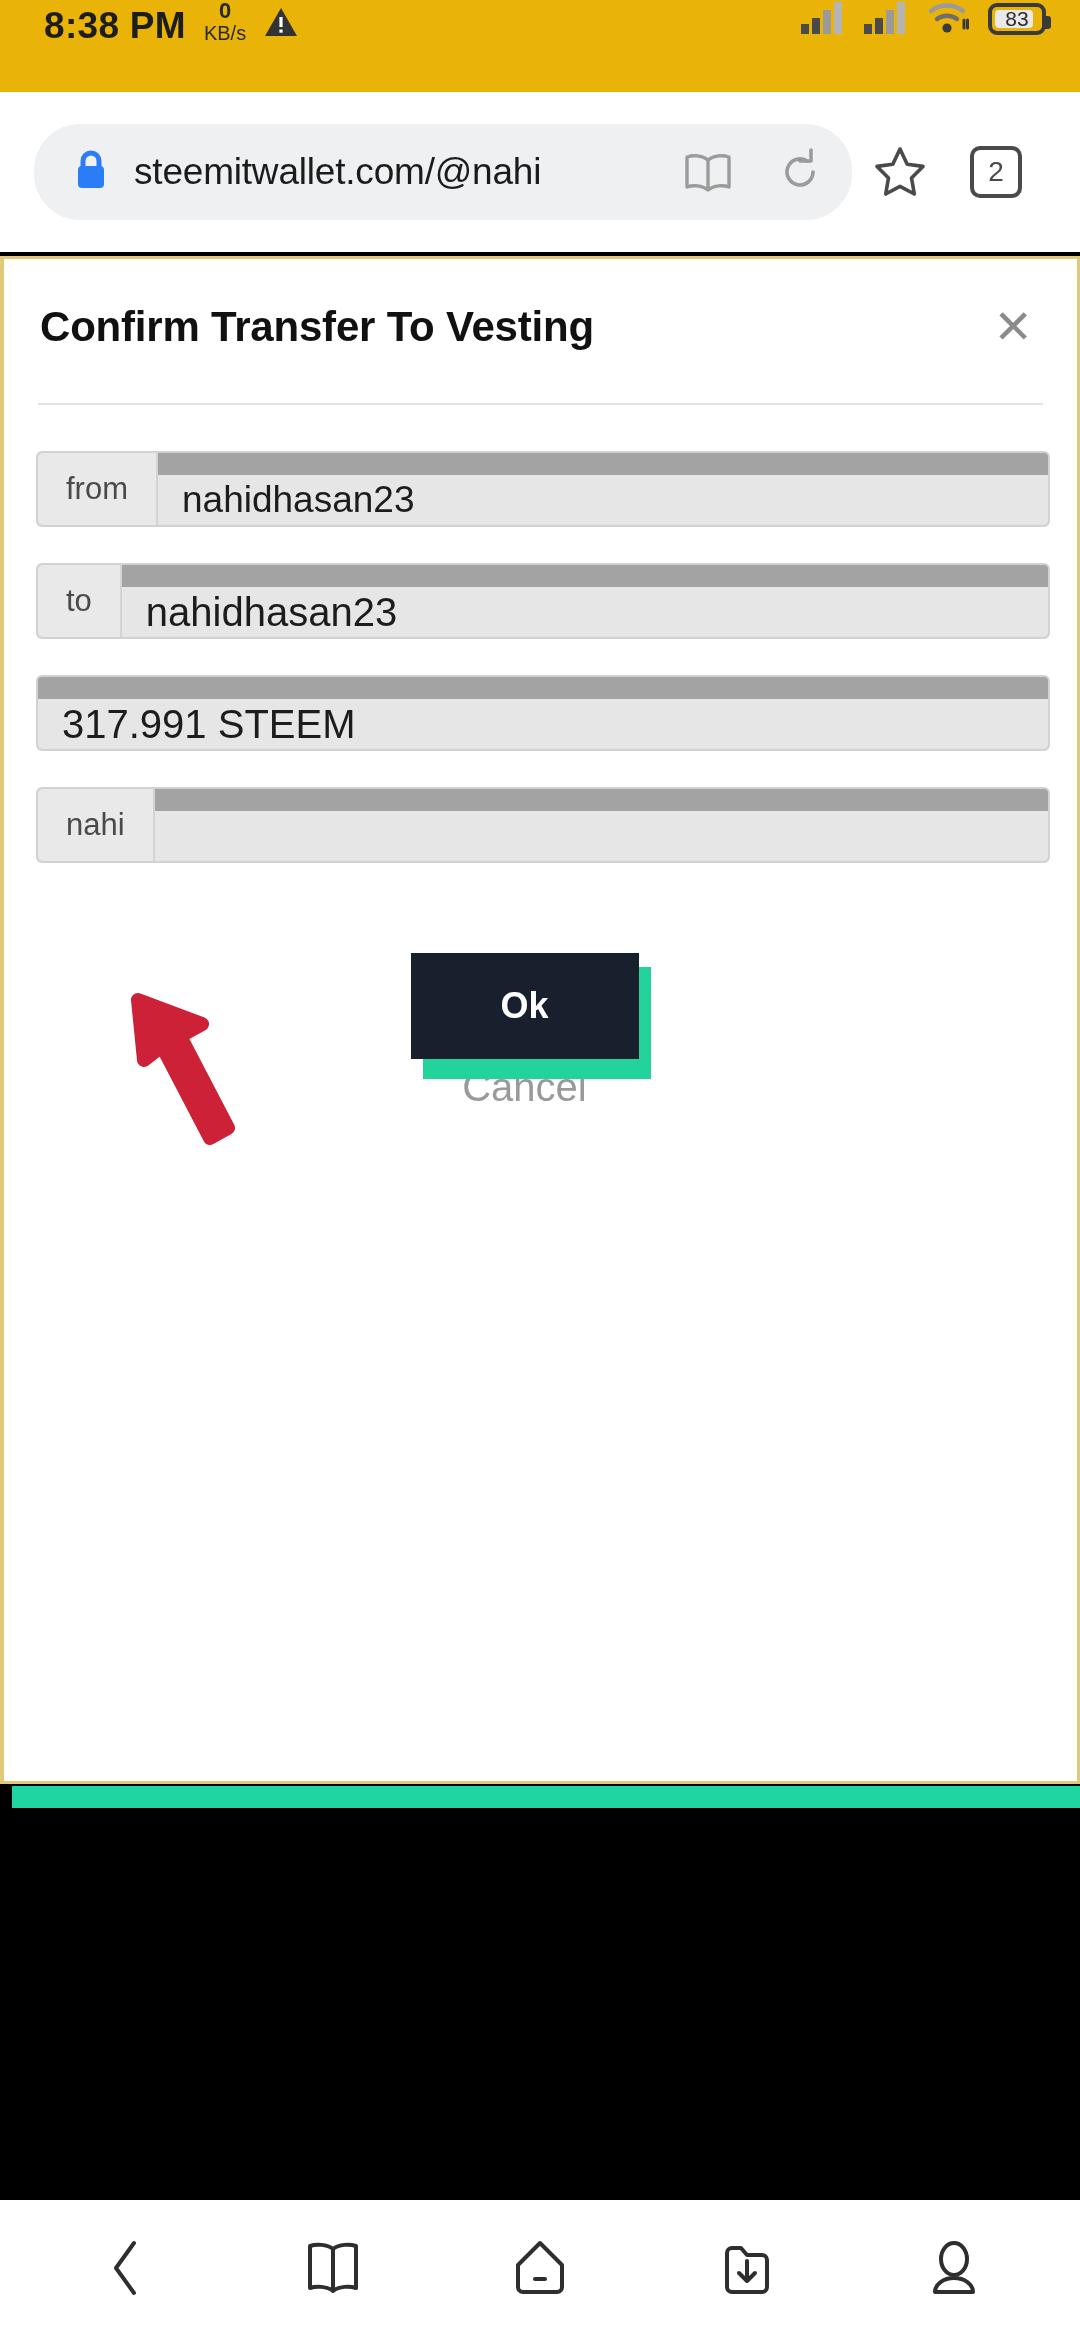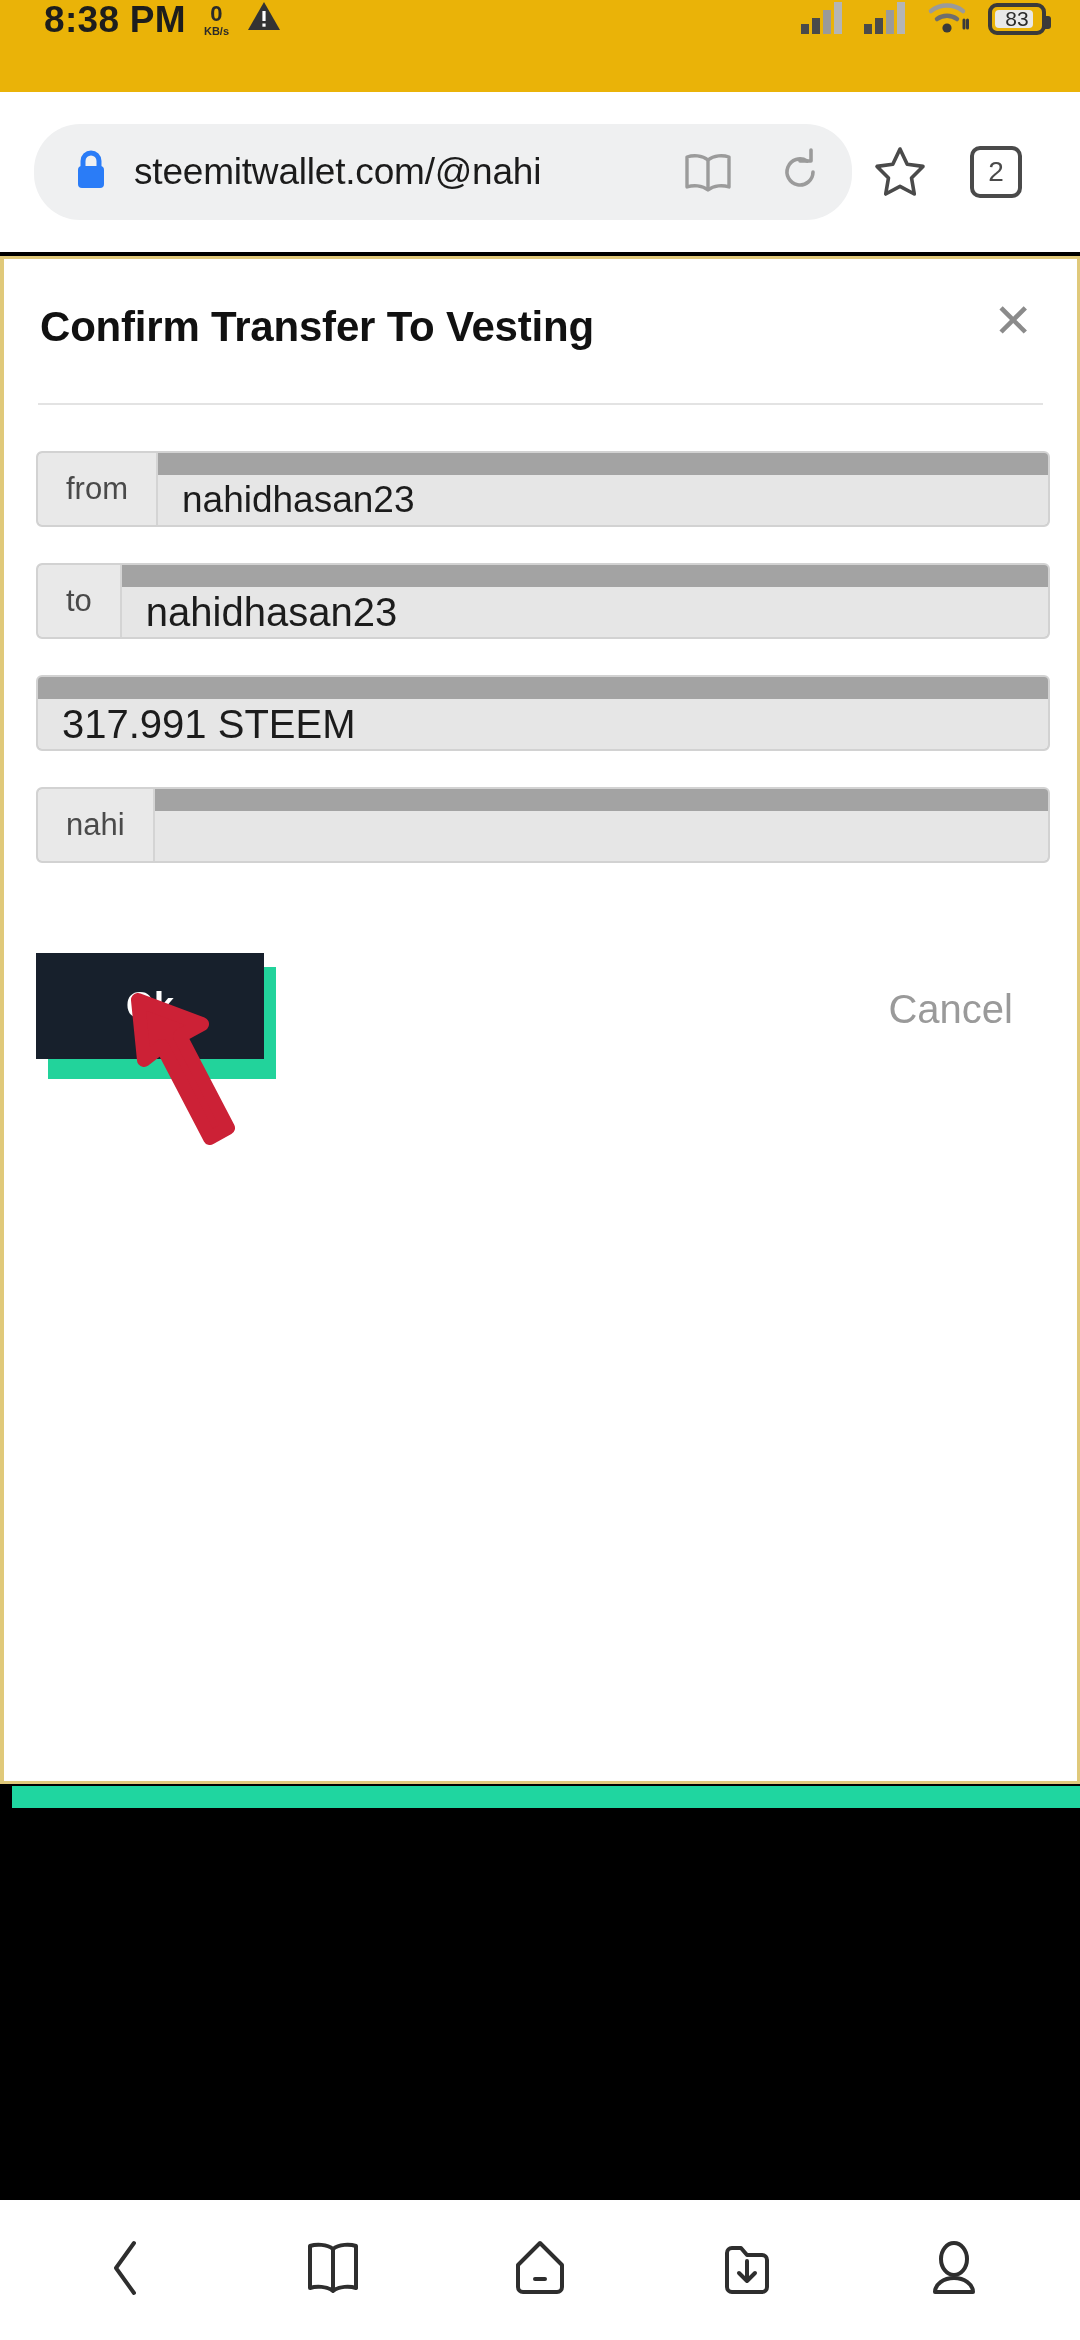--- a/index.html
+++ b/index.html
@@ -14,21 +14,21 @@
   
   .statusbar {
     position: absolute; top: 0; left: 0; width: 1080px; height: 92px;
     display: flex; align-items: flex-start; justify-content: space-between;
     padding: 0 34px 0 44px; background: #eab308;
   }
   .sb-left { display: flex; align-items: flex-end; gap: 18px; }
   .sb-time { font-size: 37px; font-weight: bold; color: #1d1d1d; letter-spacing: .3px; line-height: 1; }
   .sb-net { display: flex; flex-direction: column; align-items: center; line-height: 1; padding-bottom: 1px; }
   .sb-net-num { font-size: 22px; font-weight: bold; color: #2a2a2a; }
-  .sb-net-unit { font-size: 11px; font-weight: bold; color: #2a2a2a; margin-top: 1px; }
+  .sb-net-unit { font-size: 20px; font-weight: normal; color: #2a2a2a; margin-top: 1px; }
   .sb-warn { padding-bottom: 2px; }
   .sb-right { display: flex; align-items: center; gap: 17px; }
   .batt {
     width: 58px; height: 32px; border: 4px solid #3a3a3a; border-radius: 9px;
     display: flex; align-items: center; justify-content: center; position: relative;
   }
   .batt-fill {
     position: absolute; left: 3px; top: 3px; bottom: 3px; width: 38px;
     background: #e9e9e9; border-radius: 4px;
   }
@@ -70,21 +70,21 @@
   .bg-p { font-size: 32px; margin-top: 28px; color: #0d0d0d; }
   .bg-v { font-size: 35px; margin-top: 36px; margin-left: 22px; color: #0d0d0d; }
 
   
   .modal {
     position: absolute; top: 256px; left: 0; width: 1080px; height: 1528px;
     background: #ffffff; border: 3px solid #e0c97a; border-left-width: 4px;
     z-index: 5;
   }
   .modal-head {
-    display: flex; align-items: flex-start; justify-content: space-between;
+    display: flex; align-items: center; justify-content: space-between;
     padding: 44px 36px 0 36px;
   }
   .modal-title { font-size: 42px; font-weight: bold; color: #111111; letter-spacing: -.2px; }
   .modal-close {
     font-size: 47px; line-height: 36px; color: #8b8b8b; font-weight: 300;
     padding: 0 8px; cursor: pointer;
   }
   .divider { height: 2px; background: #e3e3e3; margin: 52px 34px 0 34px; }
 
   .fields { padding: 46px 32px 0 32px; }
@@ -100,21 +100,21 @@
   }
   .field-value {
     flex: 1 1 auto; display: flex; align-items: center;
     padding: 0 24px; font-size: 37px; color: #1c1c1c; background: #e6e6e6; margin-top: 22px;
   }
   .field-value.big { font-size: 40px; }
 
   
   .actions {
     position: relative; display: flex; align-items: center;
-    justify-content: space-between; padding: 54px 64px 0 32px;
+    justify-content: space-between; padding: 54px 64px 0 32px; flex-direction: column;
   }
   .ok-wrap { position: relative; width: 228px; height: 112px; }
   .ok-shadow {
     position: absolute; left: 12px; top: 14px; width: 228px; height: 112px;
     background: #22d39b;
   }
   .ok-btn {
     position: absolute; left: 0; top: 0; width: 228px; height: 106px;
     background: #17202c; color: #ffffff; font-size: 36px; font-weight: bold;
     display: flex; align-items: center; justify-content: center;

